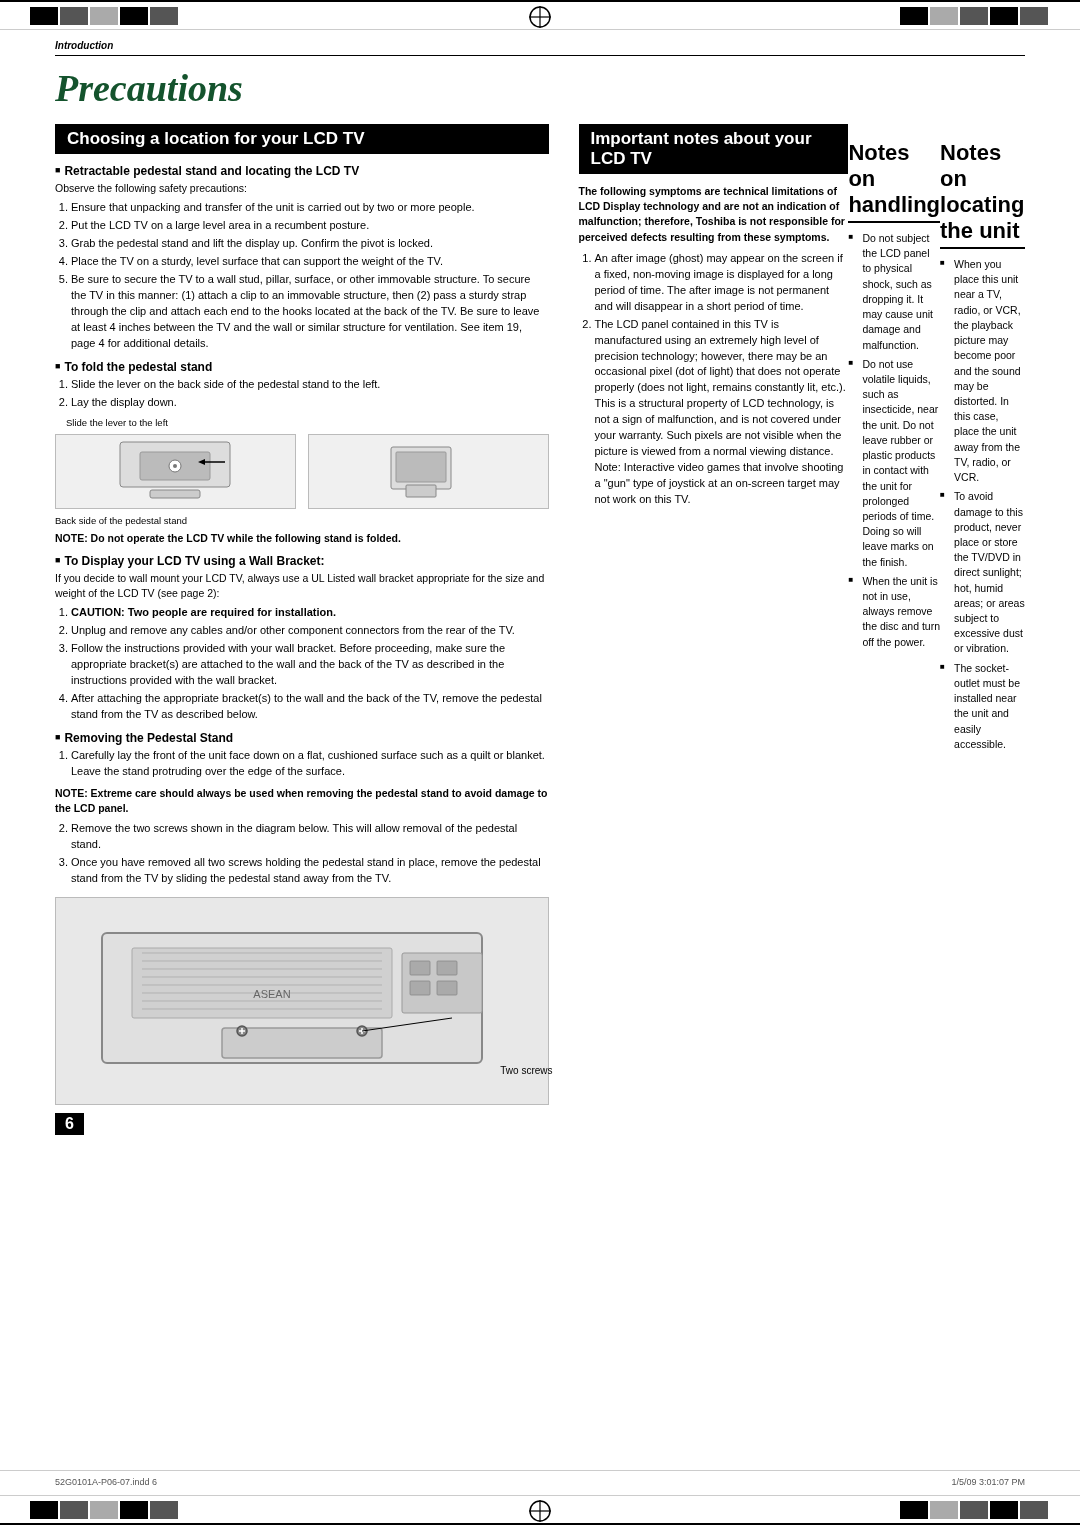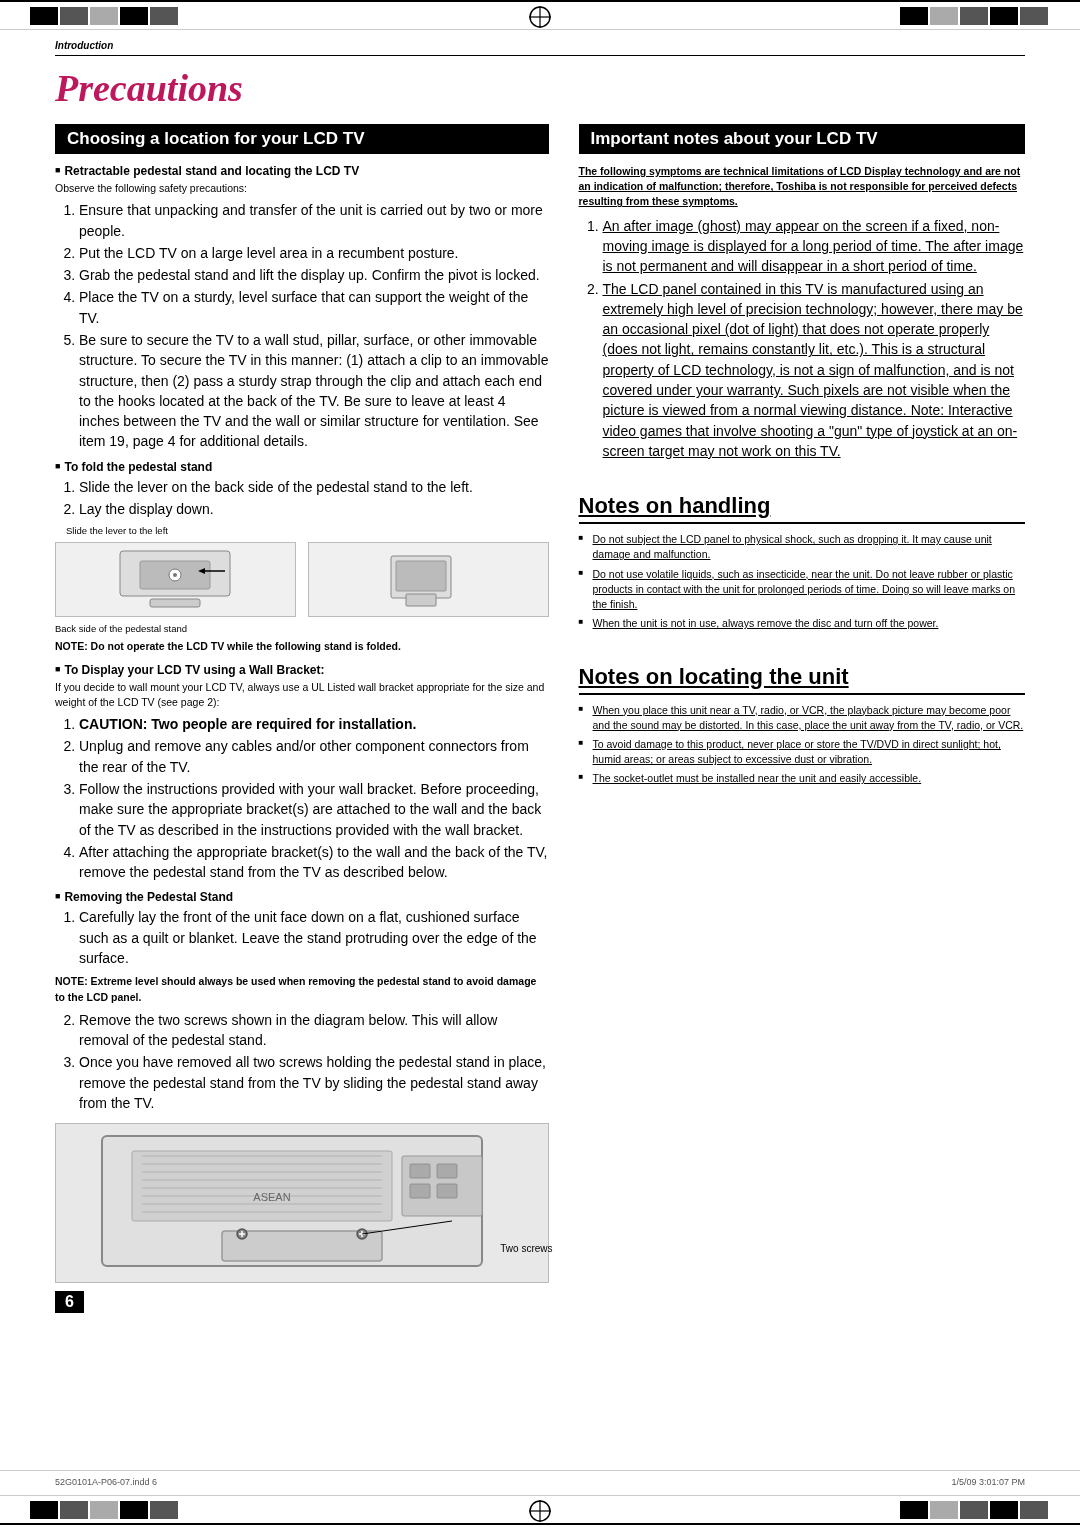--- a/index.html
+++ b/index.html
@@ -25,21 +25,21 @@
       font-weight: bold;
       font-style: italic;
       color: #000;
     }
 
     
     .main-title {
       font-size: 38px;
       font-style: italic;
       font-weight: bold;
-      color: #be185d;
+      color: #14532d;
       margin-bottom: 14px;
       font-family: Georgia, 'Times New Roman', serif;
     }
 
     
     .two-col {
       display: flex;
       gap: 30px;
       width: 100%;
     }
@@ -78,22 +78,21 @@
     }
 
     
     .num-list {
       padding-left: 16px;
       margin-bottom: 6px;
     }
     .num-list li {
       margin-bottom: 2px;
       line-height: 1.45;
-      font-size: 14px;
-      margin-left: 8px;
+      font-size: 11px;
     }
 
     
     .bullet-list {
       list-style: none;
       padding-left: 0;
       margin-bottom: 6px;
     }
     .bullet-list li {
       padding-left: 14px;
@@ -130,21 +129,21 @@
     }
     .back-stand-caption {
       font-size: 9.5px;
       color: #000;
       margin-top: 3px;
     }
 
     
     .bottom-img {
       width: 100%;
-      height: 160px;
+      height: 208px;
       background: #e8e8e8;
       border: 1px solid #bbb;
       display: flex;
       align-items: center;
       justify-content: center;
       margin-top: 10px;
       position: relative;
     }
 
     
@@ -244,23 +243,21 @@
     .main-body {
       flex: 1;
       padding: 8px 55px 10px 55px;
     }
 
     
     b { font-weight: bold; }
 
     .col-right-sections {
       display: flex;
-      flex-direction: column;
-      gap: 10px;
-      text-decoration: underline;
+      gap: 0;
     }
 
     .section-gap {
       margin-top: 16px;
     }
 
     .small-diagram-row {
       display: flex;
       gap: 12px;
       margin: 6px 0;
@@ -388,21 +385,21 @@
           <li>Follow the instructions provided with your wall bracket. Before proceeding, make sure the appropriate bracket(s) are attached to the wall and the back of the TV as described in the instructions provided with the wall bracket.</li>
           <li>After attaching the appropriate bracket(s) to the wall and the back of the TV, remove the pedestal stand from the TV as described below.</li>
         </ol>
 
         <div class="subsection-heading">
           <span>Removing the Pedestal Stand</span>
         </div>
         <ol class="num-list">
           <li>Carefully lay the front of the unit face down on a flat, cushioned surface such as a quilt or blanket. Leave the stand protruding over the edge of the surface.</li>
         </ol>
-        <p class="note-text">NOTE: Extreme level should always be used when removing the pedestal stand to avoid damage to the LCD panel.</p>
+        <p class="note-text">NOTE: Extreme care should always be used when removing the pedestal stand to avoid damage to the LCD panel.</p>
         <ol class="num-list" start="2">
           <li>Remove the two screws shown in the diagram below. This will allow removal of the pedestal stand.</li>
           <li>Once you have removed all two screws holding the pedestal stand in place, remove the pedestal stand from the TV by sliding the pedestal stand away from the TV.</li>
         </ol>
 
         <div class="bottom-img-wrapper">
           <div class="bottom-img">
 
             <svg width="440" height="155" viewBox="0 0 440 155">
 

